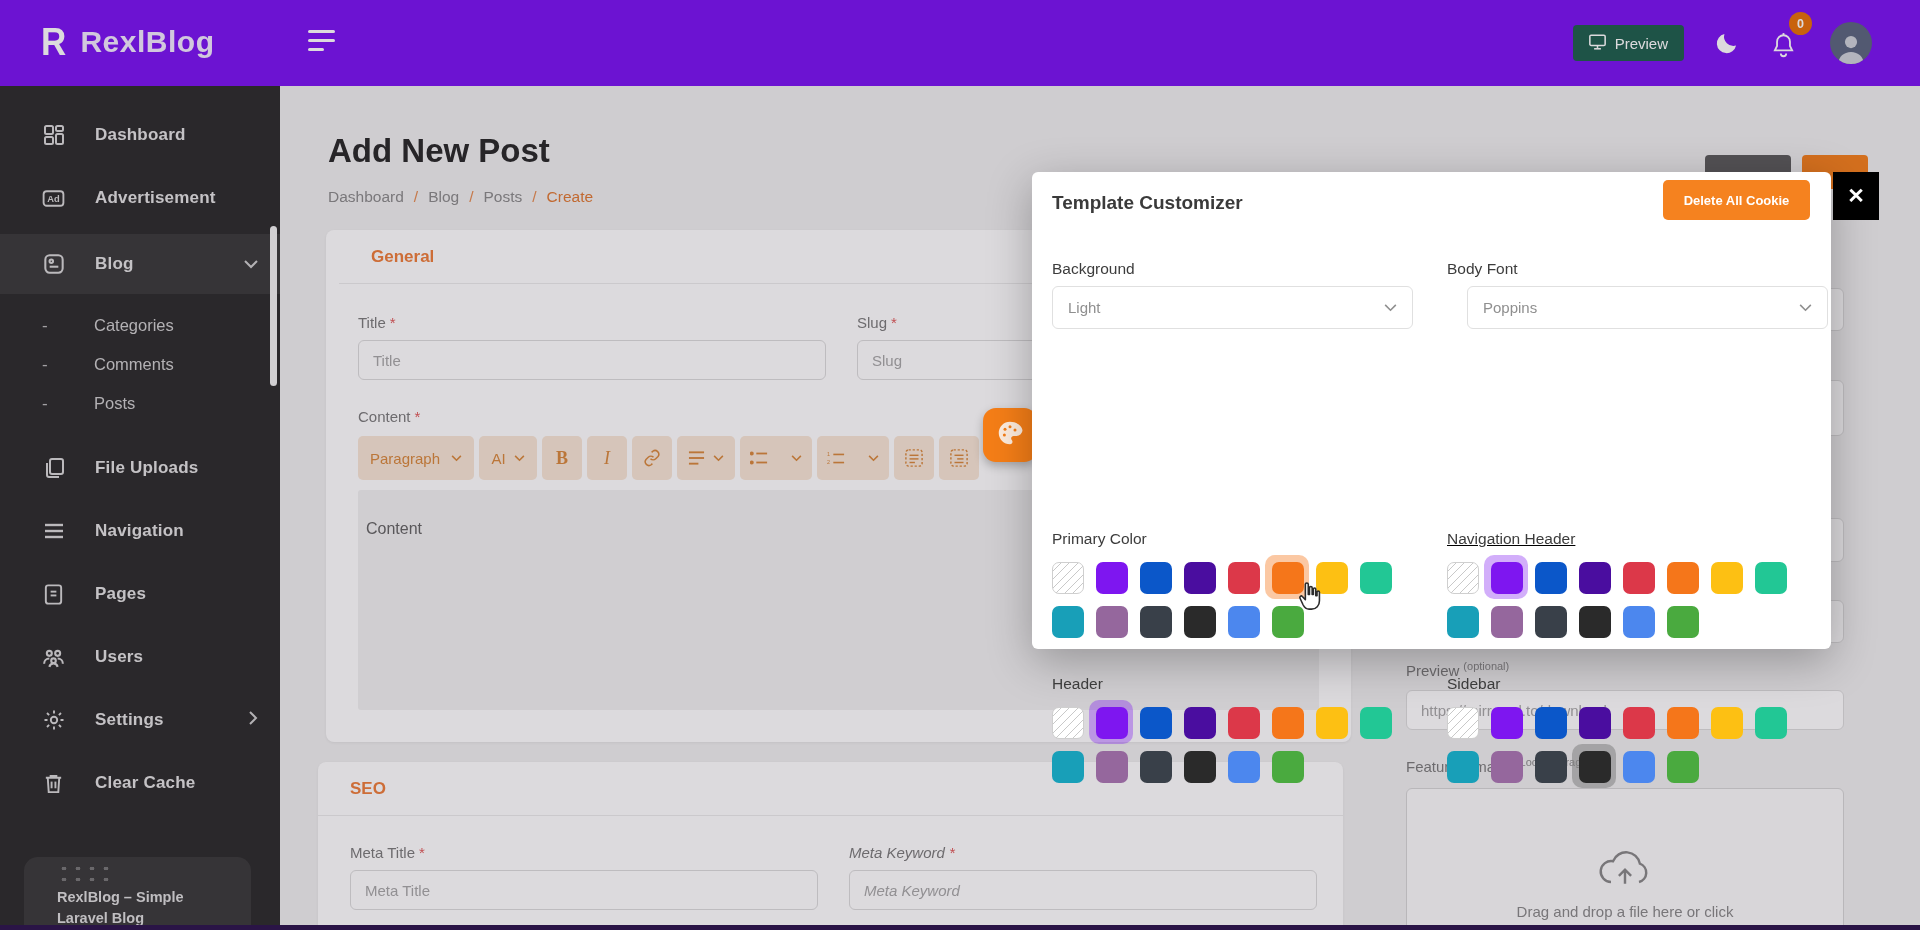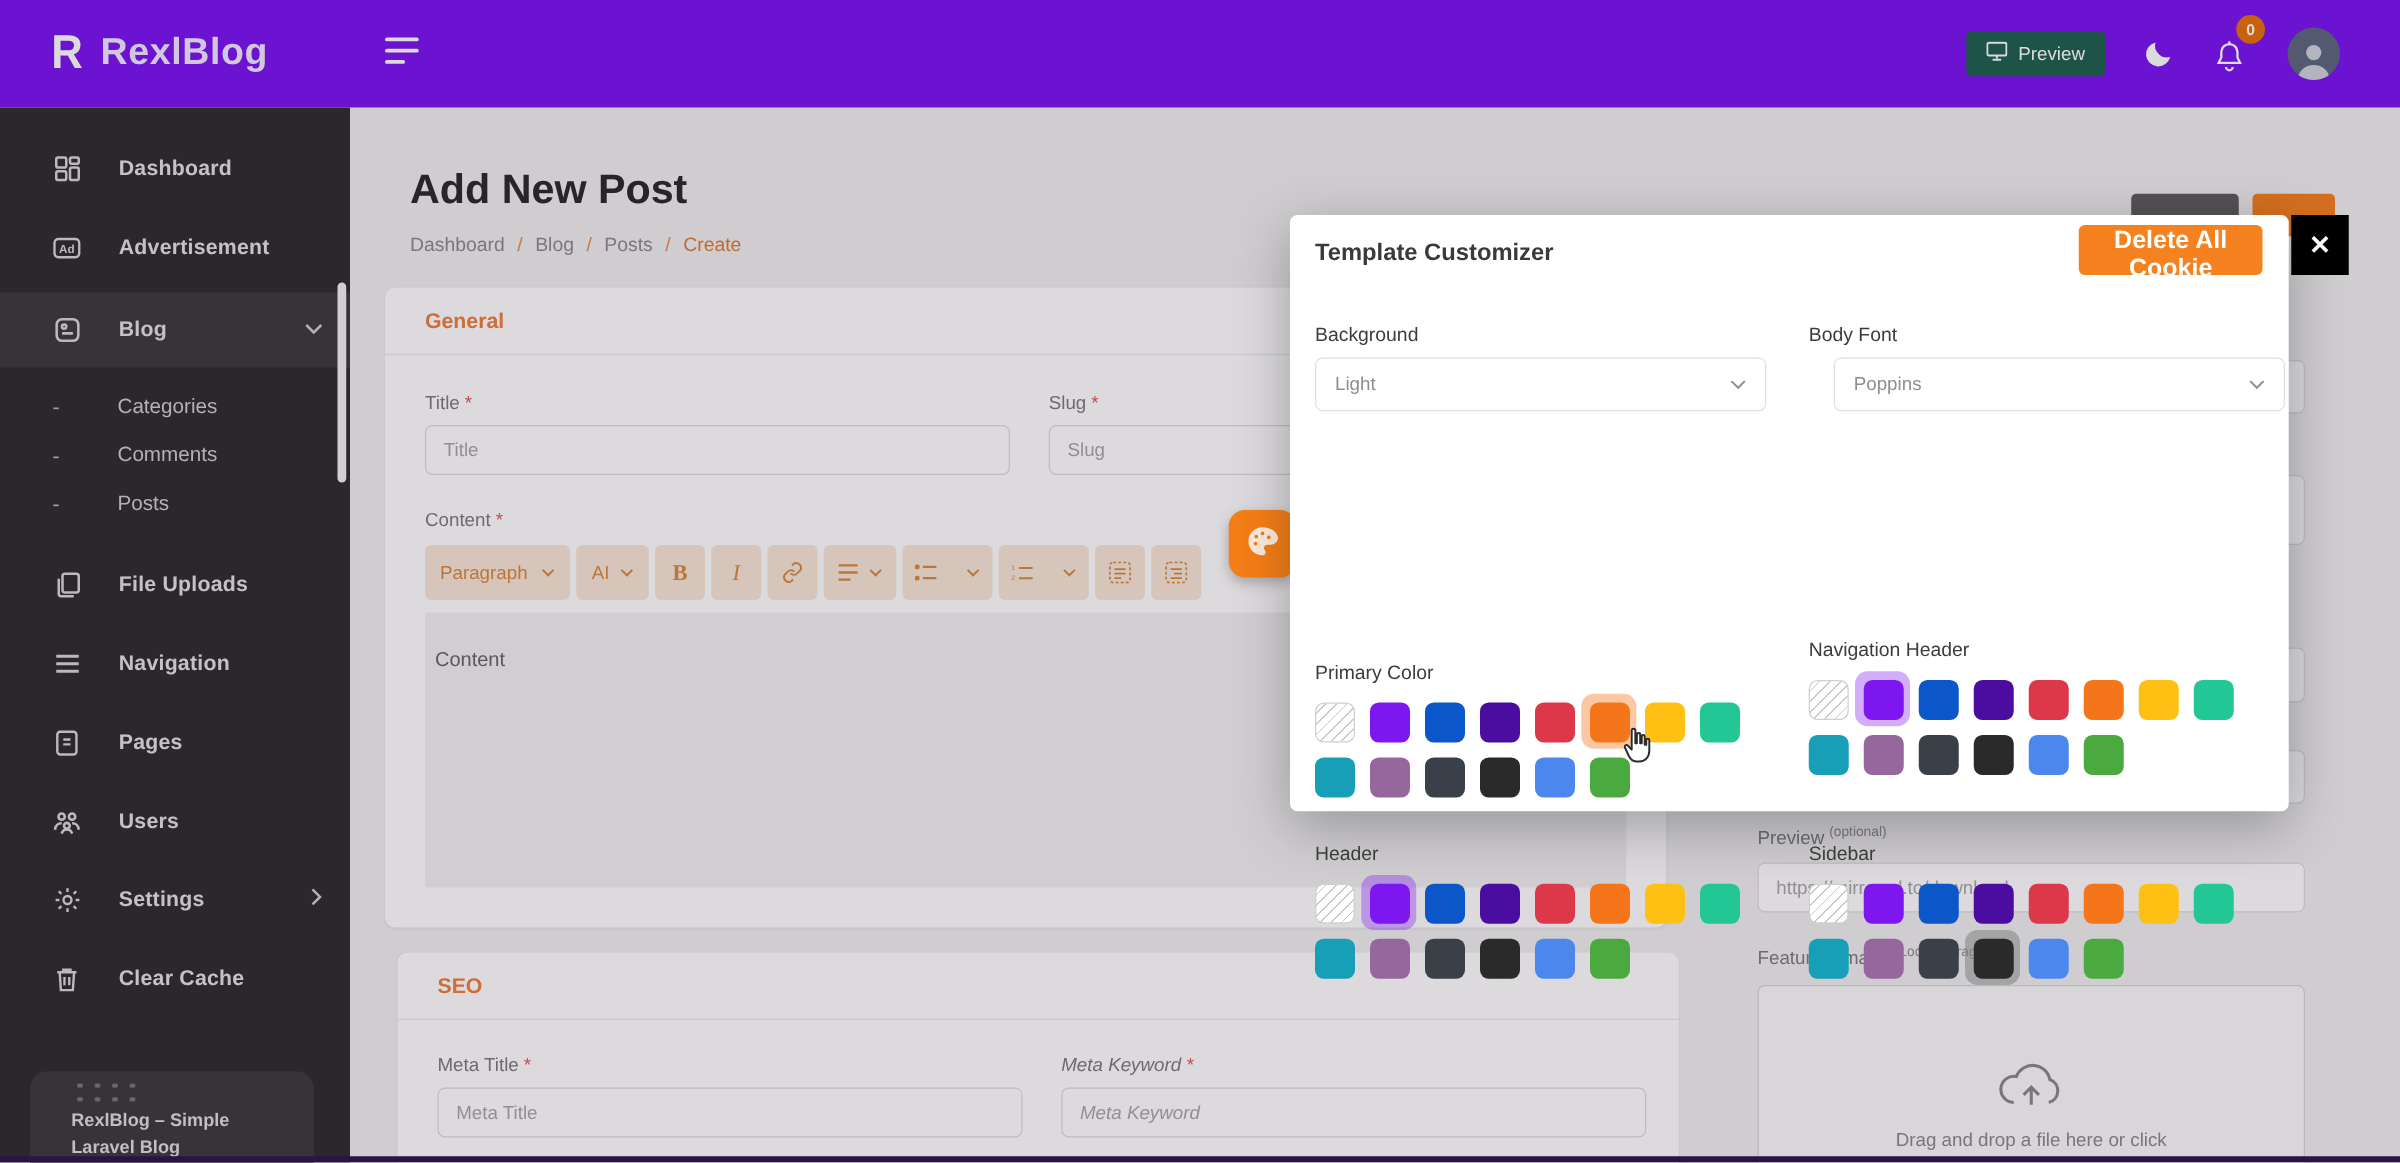--- a/index.html
+++ b/index.html
@@ -57,21 +57,21 @@
 
   .card { position:absolute; background:#fff; border-radius:8px; box-shadow:0 1px 3px rgba(0,0,0,.06); }
   .card-head { padding:17px 32px 0; font-size:17px; font-weight:700; color:#EE7F3C; }
   .card-div { height:1px; background:#ececec; margin-top:16px; }
   .field-label { font-size:15px; color:#7d7d7d; }
   .req { color:#e05c5c; margin-left:4px; }
   .tinput { width:468px; height:40px; border:1px solid #dcdcdc; border-radius:6px; background:#fff;
     font-size:15px; padding:0 14px; color:#444; font-family:"Liberation Sans",sans-serif; }
   .tinput::placeholder { color:#a8a8a8; }
 
-  #general-card { left:28px; top:144px; width:1025px; height:512px; }
+  #general-card { left:46px; top:144px; width:1025px; height:512px;padding-left:13px; }
   #general-card .col1 { position:absolute; left:32px; }
   #general-card .col2 { position:absolute; left:531px; }
   .row-labels { top:84px; } .row-inputs { top:110px; }
   #content-label { position:absolute; left:32px; top:178px; }
   .toolbar { position:absolute; left:32px; top:206px; display:flex; gap:5px; }
   .tb-btn { height:44px; background:#F8E7D6; border-radius:5px; color:#D98A3F; display:flex; align-items:center;
     justify-content:center; gap:8px; cursor:pointer; font-size:15px; }
   .tb-paragraph { width:116px; justify-content:space-between; padding:0 12px; }
   .tb-small { width:40px; }
   .tb-mid { width:58px; }
@@ -98,36 +98,36 @@
   .dz-text { margin-top:10px; font-size:15px; color:#8a8a8a; }
 
   
   .overlay { position:absolute; inset:0; background:rgba(18,10,28,0.15); z-index:40; }
   .fab { position:absolute; left:983px; top:408px; width:54px; height:54px; background:#F57E17; border-radius:13px;
     z-index:45; display:flex; align-items:center; justify-content:center; box-shadow:0 4px 10px rgba(0,0,0,.25); cursor:pointer; }
   .modal { position:absolute; left:1032px; top:172px; width:799px; height:477px; background:#fff; border-radius:6px;
     z-index:50; box-shadow:0 12px 45px rgba(0,0,0,.28); }
   .modal-title { position:absolute; left:20px; top:20px; font-size:19px; font-weight:600; color:#3a3a3a; }
   .delete-btn { position:absolute; right:21px; top:8px; width:147px; height:40px; background:#F5821F; border:none;
-    border-radius:5px; color:#fff; font-size:20px; font-weight:600; cursor:pointer; font-family:"Liberation Sans",sans-serif; }
+    border-radius:5px; color:#fff; font-size:13px; font-weight:600; cursor:pointer; font-family:"Liberation Sans",sans-serif; }
   .modal-close { position:absolute; left:1833px; top:172px; width:46px; height:48px; background:#000; z-index:51;
     color:#fff; font-size:21px; font-weight:700; display:flex; align-items:center; justify-content:center; cursor:pointer; }
   .m-label { position:absolute; font-size:15.5px; color:#3c3c3c; }
   .m-select { position:absolute; width:361px; height:43px; border:1px solid #e0e0e0; border-radius:6px; background:#fff;
     display:flex; align-items:center; justify-content:space-between; padding:0 15px; cursor:pointer; }
   .m-select span { font-size:15px; color:#8f8f8f; }
   .cgroup { position:absolute; width:361px; }
   .cg-label { font-size:15.5px; color:#3c3c3c; margin-bottom:14px; }
   .swatches { display:flex; flex-wrap:wrap; gap:12px; width:352px; position:relative; }
   .swatch { width:32px; height:32px; border-radius:7px; position:relative; cursor:pointer; }
   .swatch.hatched { border:1px solid #cfcfcf;
     background:repeating-linear-gradient(135deg,#ffffff 0 5px,#c9c9c9 5px 6px); }
   .halo { position:absolute; left:-7px; top:-7px; width:44px; height:44px; border-radius:10px; z-index:-1; }
   .hand { position:absolute; left:242px; top:50px; z-index:5; }
-  .g0 { left:20px; top:358px; } .g1 { left:415px; top:340px; }
+  .g0 { left:20px; top:358px; } .g1 { left:415px; top:358px;text-decoration:underline; }
   .g2 { left:20px; top:503px; } .g3 { left:415px; top:503px; }
 
   .bottom-bar { position:absolute; left:0; top:925px; width:1920px; height:5px; background:#2a1446; z-index:60; }
 </style>
 </head>
 <body>
 
 <div class="navbar">
   <div class="brand">
     <span class="brand-mark">R</span>

